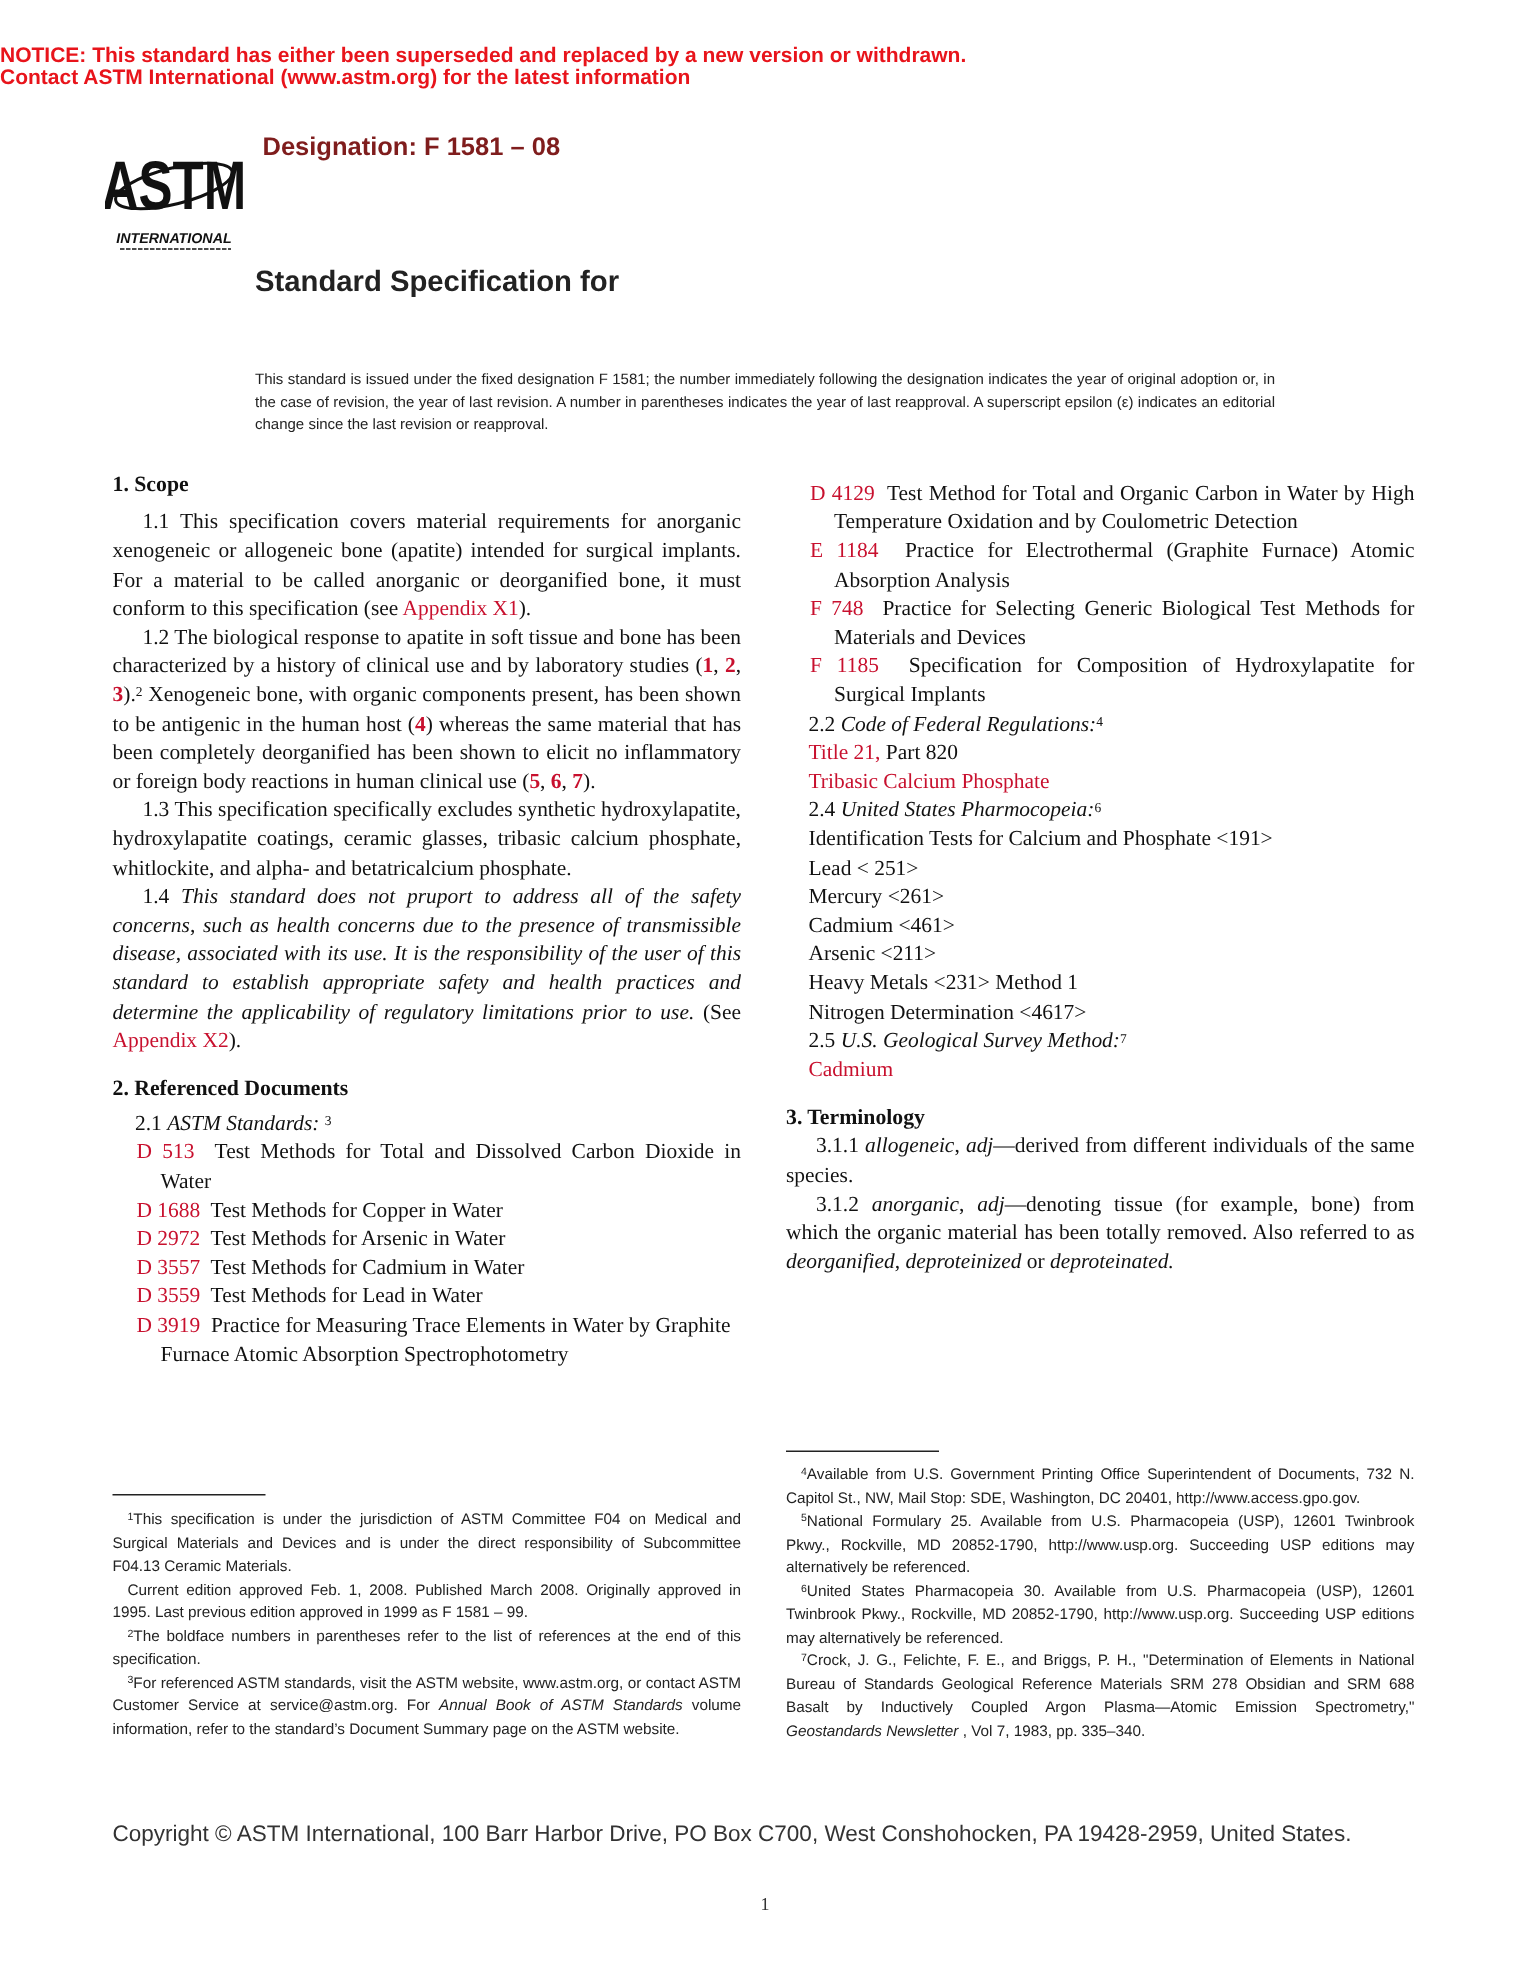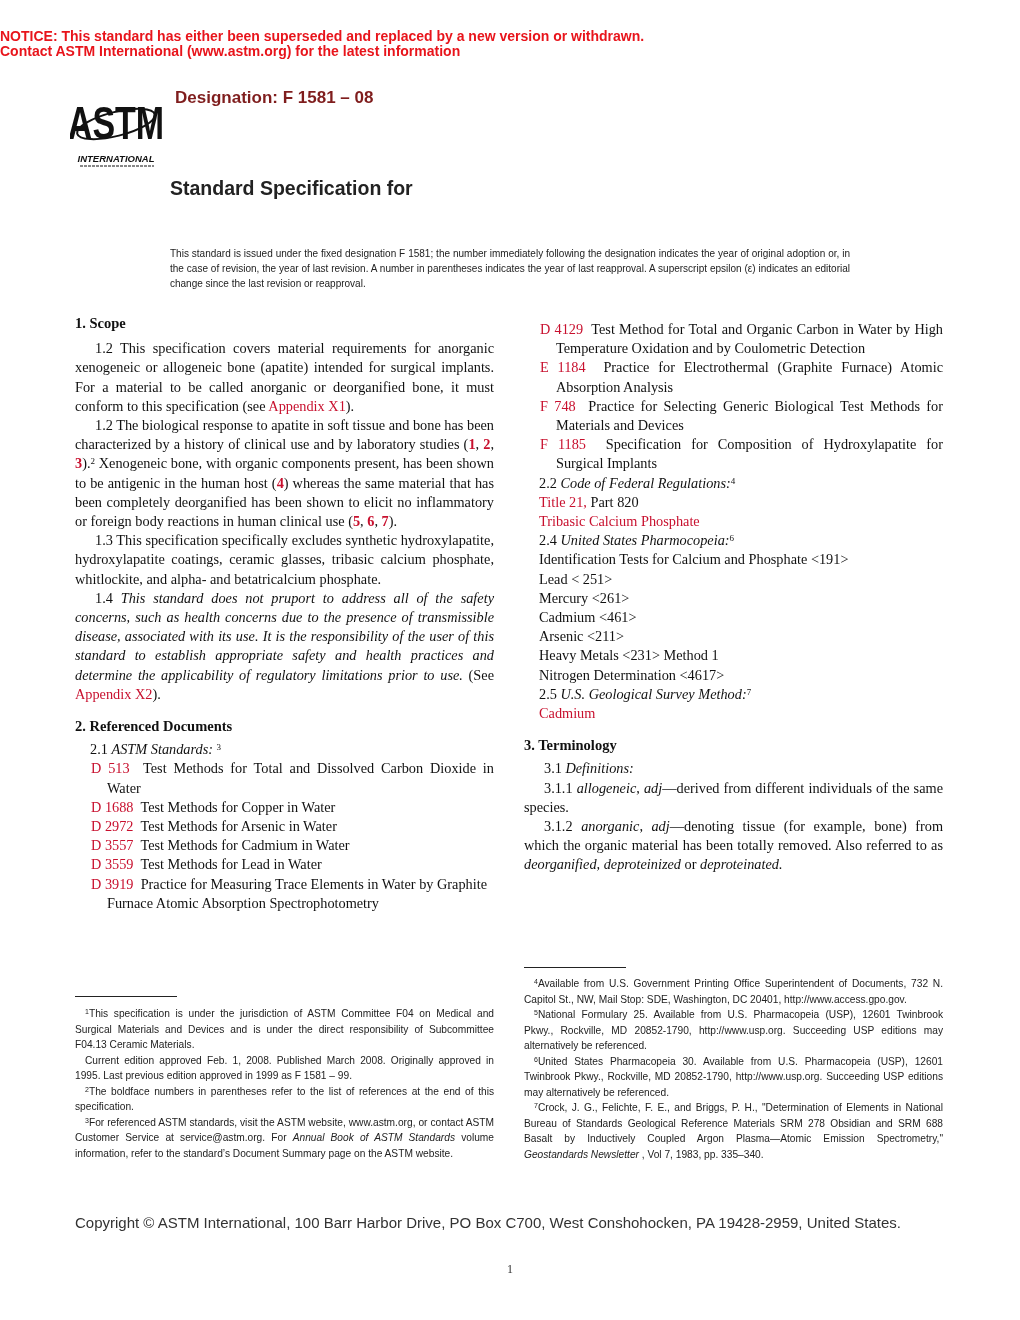--- a/index.html
+++ b/index.html
@@ -46,21 +46,21 @@
 <div class="abs designation">Designation: F 1581 – 08</div>
 
 <div class="abs title">
   <div>Standard Specification for</div>
 </div>
 
 <div class="abs issued">This standard is issued under the fixed designation F 1581; the number immediately following the designation indicates the year of original adoption or, in the case of revision, the year of last revision. A number in parentheses indicates the year of last reapproval. A superscript epsilon (ε) indicates an editorial change since the last revision or reapproval.</div>
 
 <div class="col" style="left:75px; top:314px; width:419px;">
   <p class="h">1.  Scope</p>
-  <p class="ind" style="margin-top:6px;"><span>1.2  This specification covers material requirements for anorganic xenogeneic or allogeneic bone (apatite) intended for surgical implants. For a material to be called anorganic or deorganified bone, it must conform to this specification (see </span><span class="red">Appendix X1</span><span>).</span></p>
+  <p class="ind" style="margin-top:6px;"><span>1.1  This specification covers material requirements for anorganic xenogeneic or allogeneic bone (apatite) intended for surgical implants. For a material to be called anorganic or deorganified bone, it must conform to this specification (see </span><span class="red">Appendix X1</span><span>).</span></p>
   <p class="ind"><span>1.2  The biological response to apatite in soft tissue and bone has been characterized by a history of clinical use and by laboratory studies (</span><span class="redb">1</span>, <span class="redb">2</span>, <span class="redb">3</span><span>).</span><sup>2</sup><span> Xenogeneic bone, with organic components present, has been shown to be antigenic in the human host (</span><span class="redb">4</span><span>) whereas the same material that has been completely deorganified has been shown to elicit no inflammatory or foreign body reactions in human clinical use (</span><span class="redb">5</span>, <span class="redb">6</span>, <span class="redb">7</span><span>).</span></p>
   <p class="ind">1.3  This specification specifically excludes synthetic hydroxylapatite, hydroxylapatite coatings, ceramic glasses, tribasic calcium phosphate, whitlockite, and alpha- and betatricalcium phosphate.</p>
   <p class="ind"><span>1.4  </span><i>This standard does not pruport to address all of the safety concerns, such as health concerns due to the presence of transmissible disease, associated with its use. It is the responsibility of the user of this standard to establish appropriate safety and health practices and determine the applicability of regulatory limitations prior to use.</i><span> (See </span><span class="red">Appendix X2</span><span>).</span></p>
 
   <p class="h" style="margin-top:13px;">2.  Referenced Documents</p>
   <p class="plain" style="margin-top:4px;"><span>2.1  </span><i>ASTM Standards:</i> <sup>3</sup></p>
   <p class="ref"><span class="red">D 513</span>&nbsp; <span>Test Methods for Total and Dissolved Carbon Dioxide in Water</span></p>
   <p class="ref"><span class="red">D 1688</span>&nbsp; <span>Test Methods for Copper in Water</span></p>
   <p class="ref"><span class="red">D 2972</span>&nbsp; <span>Test Methods for Arsenic in Water</span></p>
   <p class="ref"><span class="red">D 3557</span>&nbsp; <span>Test Methods for Cadmium in Water</span></p>
@@ -81,21 +81,20 @@
   <p class="plain">Lead &lt; 251&gt;</p>
   <p class="plain">Mercury &lt;261&gt;</p>
   <p class="plain">Cadmium &lt;461&gt;</p>
   <p class="plain">Arsenic &lt;211&gt;</p>
   <p class="plain">Heavy Metals &lt;231&gt; Method 1</p>
   <p class="plain">Nitrogen Determination &lt;4617&gt;</p>
   <p class="plain"><span>2.5  </span><i>U.S. Geological Survey Method:</i><sup>7</sup></p>
   <p class="plain"><span class="red">Cadmium</span></p>
 
   <p class="h" style="margin-top:13px;">3.  Terminology</p>
-  <p class="ind" style="margin-top:4px;"><span>3.1  </span><i>Definitions:</i></p>
   <p class="ind"><span>3.1.1 </span><i>allogeneic</i>, <i>adj</i><span>—derived from different individuals of the same species.</span></p>
   <p class="ind"><span>3.1.2 </span><i>anorganic</i>, <i>adj</i><span>—denoting tissue (for example, bone) from which the organic material has been totally removed. Also referred to as </span><i>deorganified, deproteinized</i><span> or </span><i>deproteinated.</i></p>
 </div>
 
 <div class="rule" style="left:75px; top:996px;"></div>
 <div class="fn" style="left:75px; top:1006px; width:419px;">
   <p><sup>1</sup><span>This specification is under the jurisdiction of ASTM Committee F04 on Medical and Surgical Materials and Devices and is under the direct responsibility of Subcommittee F04.13 Ceramic Materials.</span></p>
   <p>Current edition approved Feb. 1, 2008. Published March 2008. Originally approved in 1995. Last previous edition approved in 1999 as F 1581 – 99.</p>
   <p><sup>2</sup><span>The boldface numbers in parentheses refer to the list of references at the end of this specification.</span></p>
   <p><sup>3</sup><span>For referenced ASTM standards, visit the ASTM website, www.astm.org, or contact ASTM Customer Service at service@astm.org. For </span><i>Annual Book of ASTM Standards</i><span> volume information, refer to the standard’s Document Summary page on the ASTM website.</span></p>

